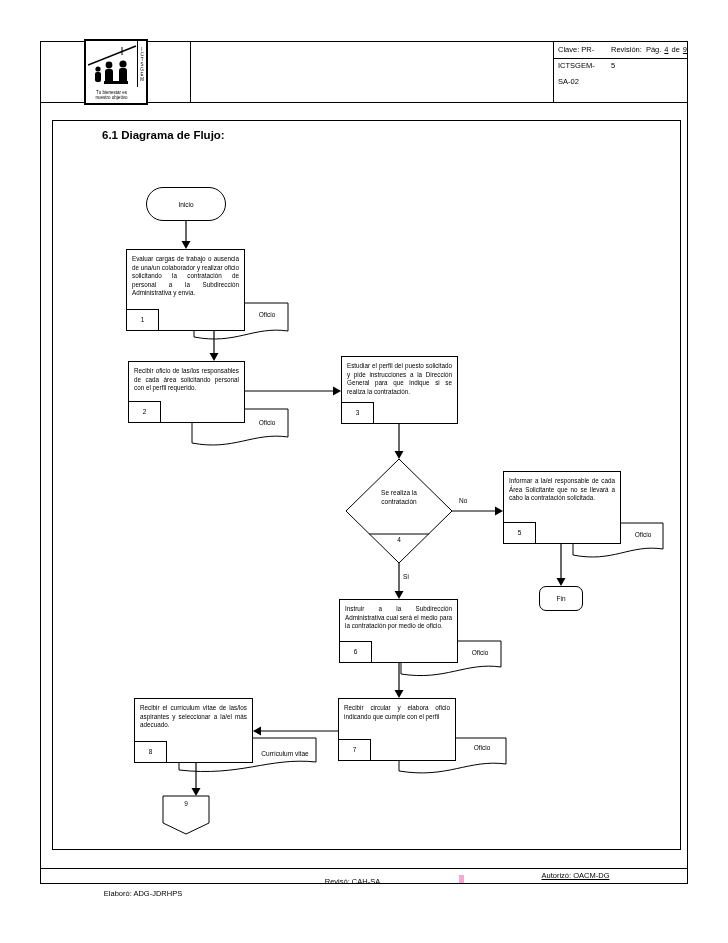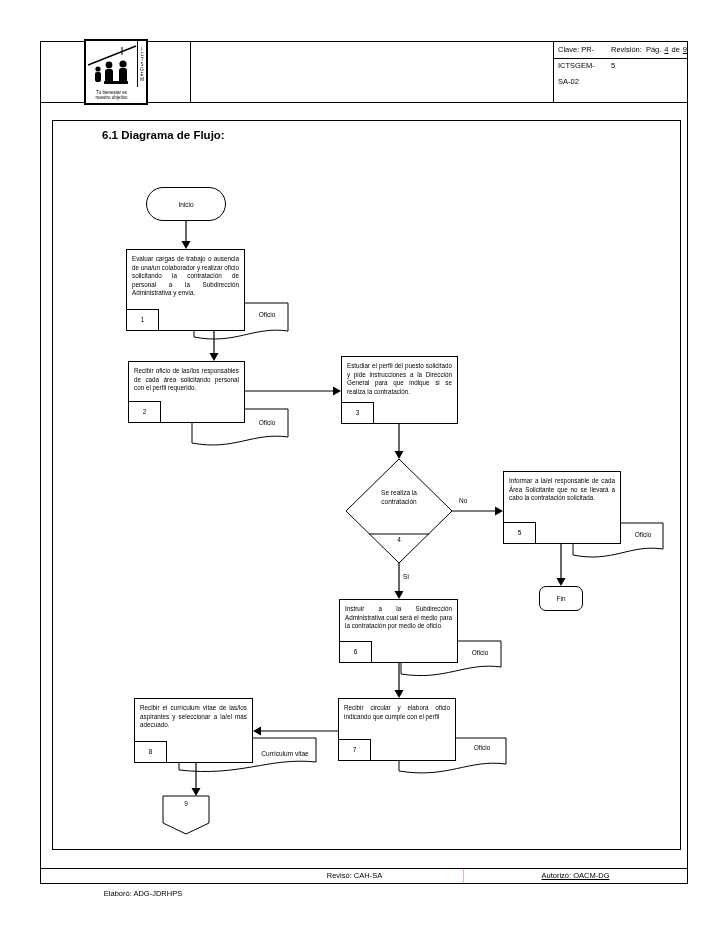--- a/index.html
+++ b/index.html
@@ -48,21 +48,21 @@
   .flabel { position:absolute; font-size:6.5px; z-index:4; }
   .doc-label { position:absolute; font-size:6.5px; z-index:4; text-align:center; }
   .decision-text { left:318px; top:368px; width:56px; text-align:center; line-height:8.5px; }
   .decision-step { left:326px; top:415px; width:40px; text-align:center; }
   .connector-num { left:110px; top:679px; width:46px; text-align:center; }
 
   
   .footer { left:40px; top:868px; width:648px; height:16px; border:1px solid #000; display:flex; font-size:7.5px; background:#fff; }
   .footer-cell { line-height:14px; text-align:center; }
   .fc1 { width:205px; border-right:1px solid #000;margin-top:18px; }
-  .fc2 { width:218px; border-right:1px solid #f9a8d4; }
+  .fc2 { width:218px; border-right:5px solid #f9a8d4;margin-top:6px; }
   .fc3 { flex:1;text-decoration:underline; }
 </style>
 </head>
 <body>
 
 <div class="page">
 
   <div class="abs page-border"></div>
 
   <div class="abs header">

